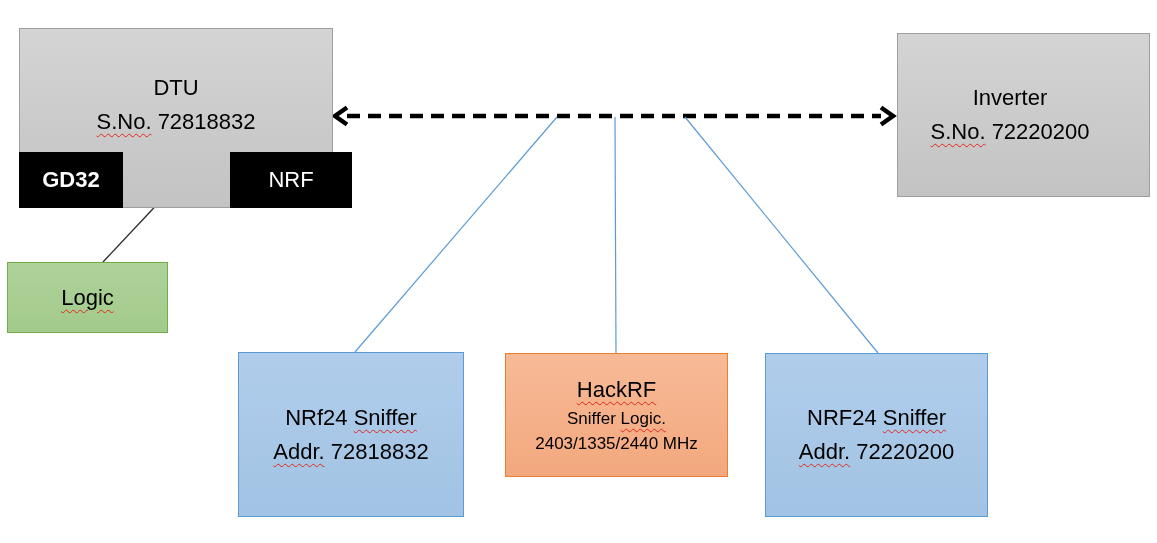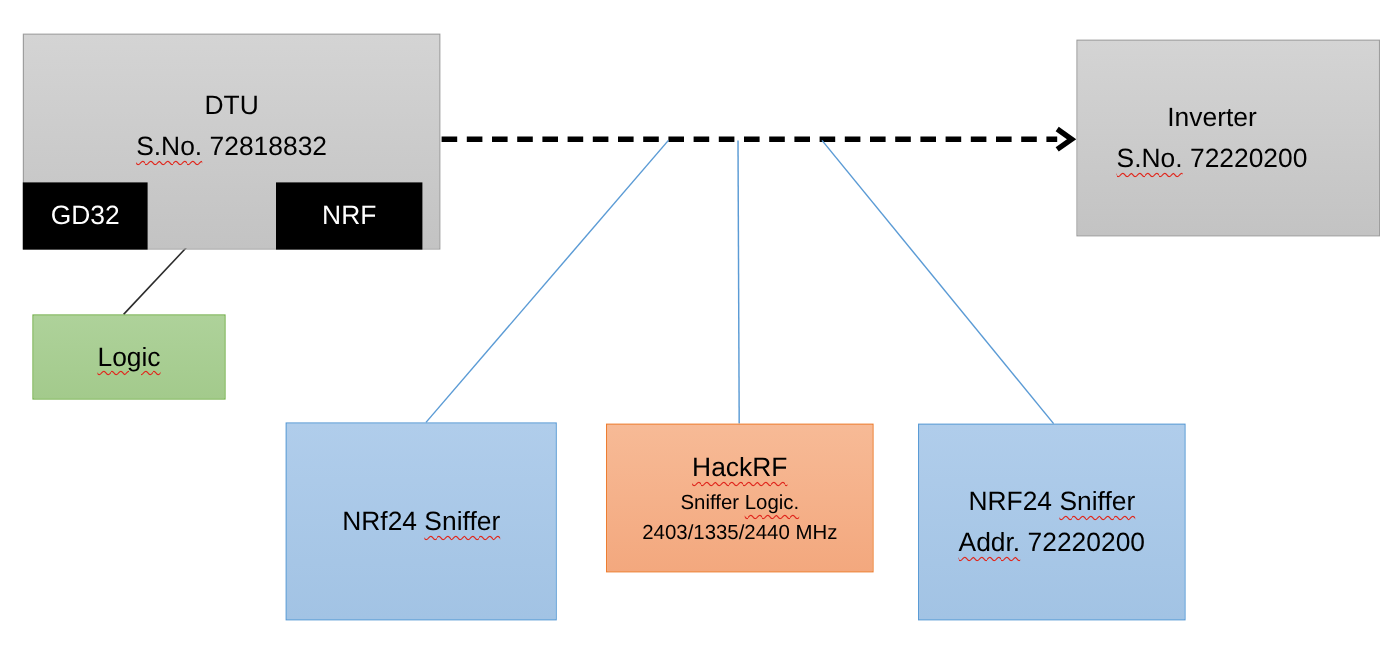--- a/index.html
+++ b/index.html
@@ -58,56 +58,60 @@
     <path d="M136,172.5 L126,179 L136,185.5" fill="none" stroke="#000000" stroke-width="2.4"></path>
     <path d="M217,172.5 L227,179 L217,185.5" fill="none" stroke="#000000" stroke-width="2.4"></path>
 
     <line x1="180" y1="180" x2="103" y2="262" stroke="#2b2b2b" stroke-width="1.3"></line>
 
     <line x1="557" y1="117" x2="355" y2="352" stroke="#5b9bd5" stroke-width="1.2"></line>
     <line x1="615" y1="117" x2="616" y2="353" stroke="#5b9bd5" stroke-width="1.2"></line>
     <line x1="685" y1="117" x2="878" y2="353" stroke="#5b9bd5" stroke-width="1.2"></line>
   </svg>
 
-  <div class="box gray t22" style="left:19px; top:28px; width:348px; height:180px; padding-bottom:26px;">
+  <div class="box gray t22" style="left:19px; top:28px; width:314px; height:180px; padding-bottom:26px;">
     <div>
       <span>DTU</span>
     </div>
     <div>
       <span class="sq">S.No.</span>
       <span>72818832</span>
     </div>
   </div>
 
-  <div class="box chip t22" style="left:19px; top:152px; width:104px; height:56px;">
+  <div class="box chip t22" style="left:19px; top:152px; width:104px; height:56px;font-weight:bold;">
     <span>GD32</span>
   </div>
 
   <div class="box chip t22" style="left:230px; top:152px; width:122px; height:56px;">
     <span>NRF</span>
   </div>
 
-  <div class="box green t22" style="left:27px; top:262px; width:161px; height:71px;">
+  <div class="box green t22" style="left:7px; top:262px; width:161px; height:71px;">
     <span class="sq">Logic</span>
   </div>
 
   <div class="box gray t22" style="left:897px; top:33px; width:253px; height:164px; padding-right:27px;">
     <div>
       <span>Inverter</span>
     </div>
     <div>
       <span class="sq">S.No.</span>
       <span>72220200</span>
     </div>
   </div>
 
   <div class="box blue t22" style="left:238px; top:352px; width:226px; height:165px;">
     <div>
       <span>NRf24</span>
       <span class="sq">Sniffer</span>
+    </div>
+    <div>
+      <span class="sq">Addr.</span>
+      <span>72818832</span>
     </div>
   </div>
 
   <div class="box orange" style="left:505px; top:353px; width:223px; height:124px;">
     <div class="title-line">
       <span class="sq">HackRF</span>
     </div>
     <div class="t17">
       <span>Sniffer</span>
       <span class="sq">Logic.</span>

